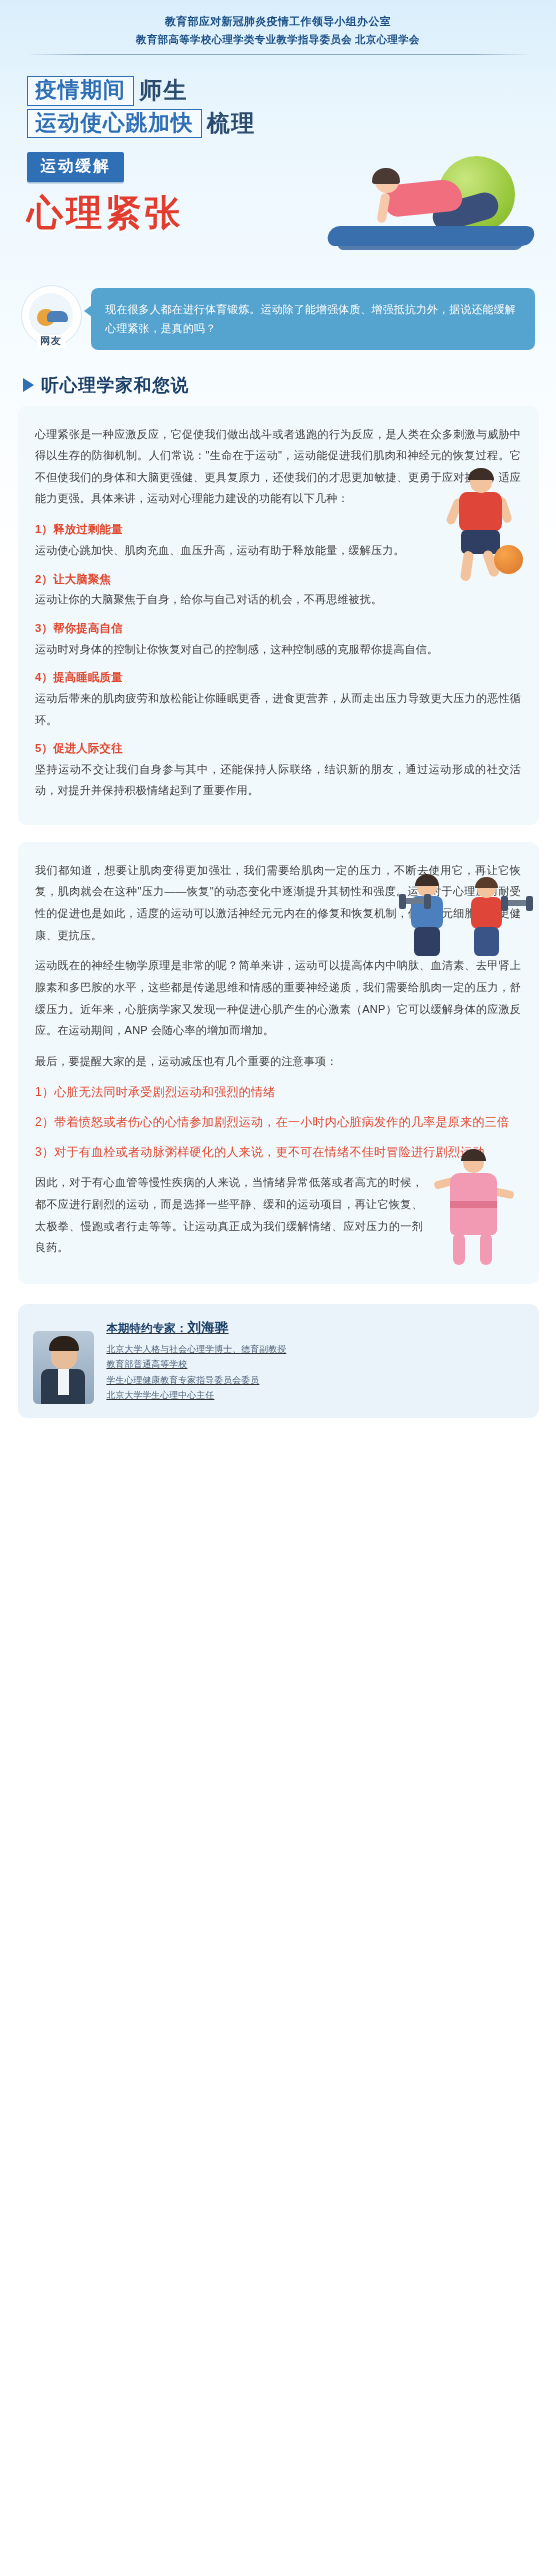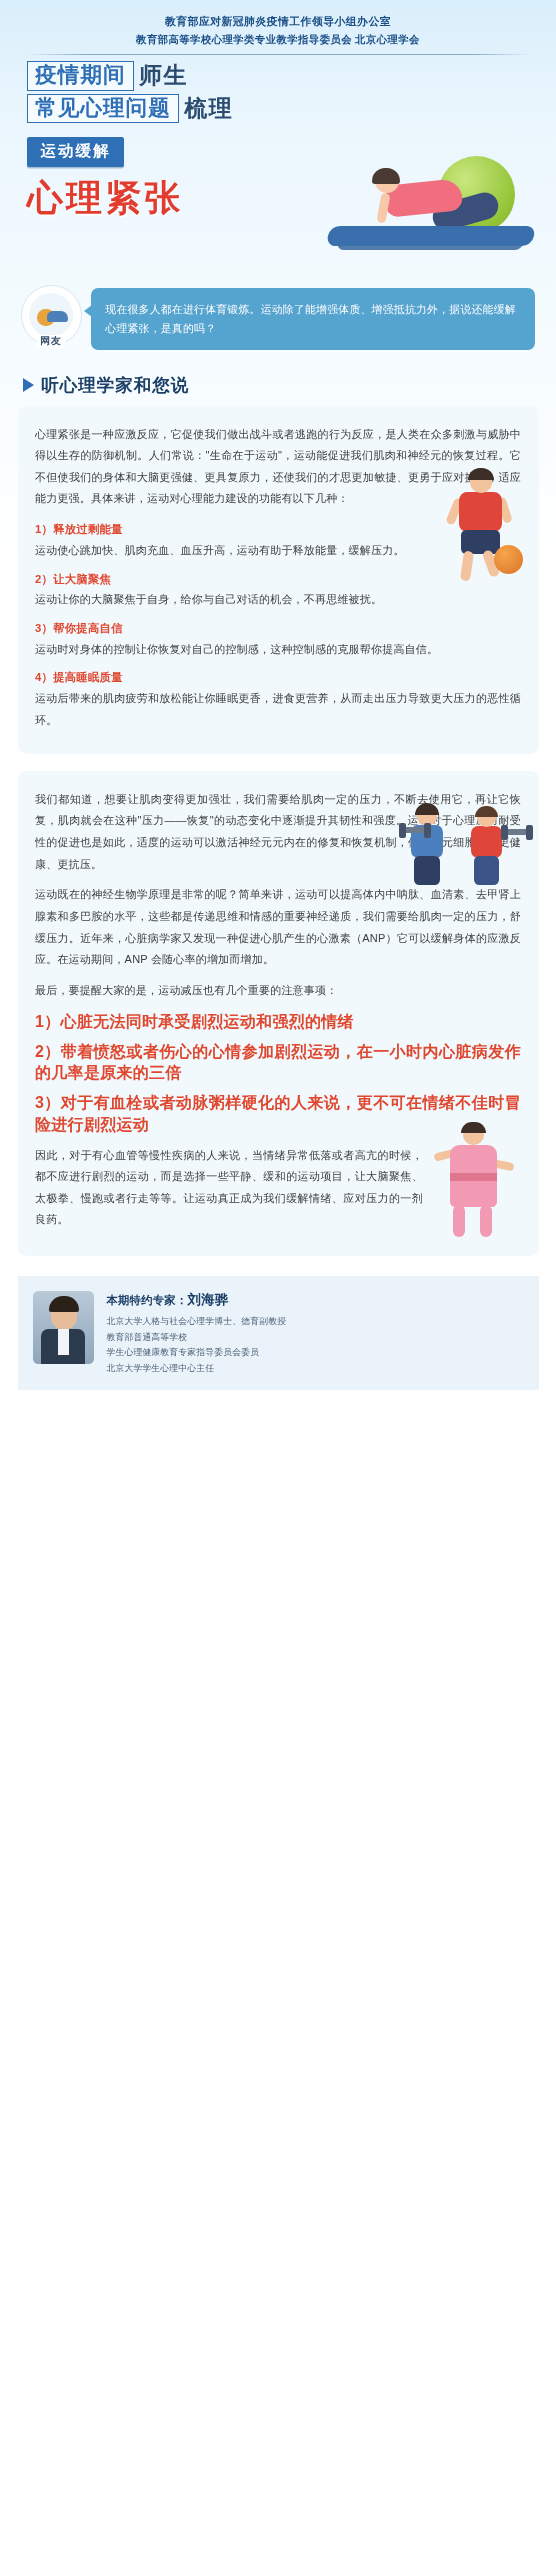--- a/index.html
+++ b/index.html
@@ -51,21 +51,21 @@
 
   
   .hero {
     position: relative;
     height: 222px;
     margin-top: 3.1px;
   }
   .title-block {
     position: absolute;
     left: 27px;
-    top: 0;
+    top: 15px;
     width: 319px;
   }
   .title-row {
     display: flex;
     align-items: flex-end;
     gap: 5.2px;
     margin-bottom: 3.1px;
   }
   .tag-box {
     display: inline-block;
@@ -329,22 +329,22 @@
   .li-body {
     font-size: 11px;
     line-height: 21.6px;
     color: #3b3b3b;
     text-align: justify;
     letter-spacing: 0.2px;
     margin: 0;
   }
   .num-item {
     margin: 0 0 8.2px 0;
-    font-size: 16px;
-    font-weight: bold;
+    font-size: 12px;
+    font-weight: normal;
     color: #e0472f;
     line-height: 21.6px;
     letter-spacing: 0.3px;
     text-align: justify;
   }
 
   
   .runner {
     position: absolute;
     right: 13.4px;
@@ -398,25 +398,26 @@
   .t-belt { position:absolute; left:25px; top:54px; width:47px; height:7.2px; background:#e0758f;}
   .t-arm1 { position:absolute; left:9.3px; top:32px; width:23px; height:8.2px; border-radius:4.1px; background:#f2c39c; transform:rotate(-14deg);}
   .t-arm2 { position:absolute; left:65px; top:42px; width:24px; height:8.2px; border-radius:4.1px; background:#f2c39c; transform:rotate(12deg);}
   .t-leg1 { position:absolute; left:28px; top:86px; width:12.4px; height:32px; border-radius:6.2px; background:#f29ab4;}
   .t-leg2 { position:absolute; left:55px; top:86px; width:12.4px; height:32px; border-radius:6.2px; background:#f29ab4;}
 
   
   .expert {
     margin: 20.6px 17.5px 0 17.5px;
     background: #eaf3fa;
-    border-radius: 0;
+    border-radius: 9px;
     padding: 14.4px 15.5px;
     display: flex;
     gap: 12.4px;
-    align-items: flex-start;
+    align-items: flex-end;
+    text-decoration: underline;
   }
   .expert-photo {
     flex: 0 0 auto;
     width: 61px;
     height: 73px;
     border-radius: 5.2px;
     background: linear-gradient(180deg, #b9c9d8, #8fa6bb);
     position: relative;
     overflow: hidden;
   }
@@ -454,21 +455,21 @@
     <div class="org-rule"></div>
   </div>
 
   <div class="hero">
     <div class="title-block">
       <div class="title-row">
         <span class="tag-box">疫情期间</span>
         <span class="title-plain">师生</span>
       </div>
       <div class="title-row2">
-        <span class="tag-box">常见心理问题</span>
+        <span class="tag-box">运动使心跳加快</span>
         <span class="title-plain">梳理</span>
       </div>
       <div>
         <span class="subtitle-bar">运动缓解</span>
       </div>
       <div class="big-red">心理紧张</div>
     </div>
 
     <div class="hero-art">
       <div class="ball"></div>
@@ -521,20 +522,24 @@
       <div class="li-title">2）让大脑聚焦</div>
       <p class="li-body">运动让你的大脑聚焦于自身，给你与自己对话的机会，不再思维被扰。</p>
     </div>
     <div class="list-item">
       <div class="li-title">3）帮你提高自信</div>
       <p class="li-body">运动时对身体的控制让你恢复对自己的控制感，这种控制感的克服帮你提高自信。</p>
     </div>
     <div class="list-item">
       <div class="li-title">4）提高睡眠质量</div>
       <p class="li-body">运动后带来的肌肉疲劳和放松能让你睡眠更香，进食更营养，从而走出压力导致更大压力的恶性循环。</p>
+    </div>
+    <div class="list-item">
+      <div class="li-title">5）促进人际交往</div>
+      <p class="li-body">坚持运动不交让我们自身参与其中，还能保持人际联络，结识新的朋友，通过运动形成的社交活动，对提升并保持积极情绪起到了重要作用。</p>
     </div>
   </div>
 
   <div class="card">
     <div class="lifters">
       <div class="l-p1-body"></div>
       <div class="l-p1-legs"></div>
       <div class="l-p1-head"></div>
       <div class="l-p1-hair"></div>
       <div class="l-p2-body"></div>
@@ -546,21 +551,21 @@
     </div>
 
     <p class="body">我们都知道，想要让肌肉变得更加强壮，我们需要给肌肉一定的压力，不断去使用它，再让它恢复，肌肉就会在这种"压力——恢复"的动态变化中逐渐提升其韧性和强度。运动对于心理压力耐受性的促进也是如此，适度的运动可以激活神经元元内在的修复和恢复机制，使神经元细胞变得更健康、更抗压。</p>
     <p class="body">运动既在的神经生物学原理是非常的呢？简单来讲，运动可以提高体内中呐肽、血清素、去甲肾上腺素和多巴胺的水平，这些都是传递思维和情感的重要神经递质，我们需要给肌肉一定的压力，舒缓压力。近年来，心脏病学家又发现一种促进心肌产生的心激素（ANP）它可以缓解身体的应激反应。在运动期间，ANP 会随心率的增加而增加。</p>
     <p class="body">最后，要提醒大家的是，运动减压也有几个重要的注意事项：</p>
 
     <div class="num-item">1）心脏无法同时承受剧烈运动和强烈的情绪</div>
     <div class="num-item">2）带着愤怒或者伤心的心情参加剧烈运动，在一小时内心脏病发作的几率是原来的三倍</div>
     <div class="num-item">3）对于有血栓或者动脉粥样硬化的人来说，更不可在情绪不佳时冒险进行剧烈运动</div>
 
-    <p class="body" style="margin-top:9.3px; padding-right:98px;">因此，对于有心血管等慢性疾病的人来说，当情绪异常低落或者高亢的时候，都不应进行剧烈的运动，而是选择一些平静、缓和的运动项目，让大脑聚焦、太极拳、慢跑或者行走等等。让运动真正成为我们缓解情绪、应对压力的一剂良药。</p>
+    <p class="body" style="margin-top:9.3px; padding-right:98px;">因此，对于有心血管等慢性疾病的人来说，当情绪异常低落或者高亢的时候，都不应进行剧烈的运动，而是选择一些平静、缓和的运动项目，再让它恢复、太极拳、慢跑或者行走等等。让运动真正成为我们缓解情绪、应对压力的一剂良药。</p>
 
     <div class="taichi">
       <div class="t-arm1"></div>
       <div class="t-arm2"></div>
       <div class="t-robe"></div>
       <div class="t-belt"></div>
       <div class="t-leg1"></div>
       <div class="t-leg2"></div>
       <div class="t-head"></div>
       <div class="t-hair"></div>

